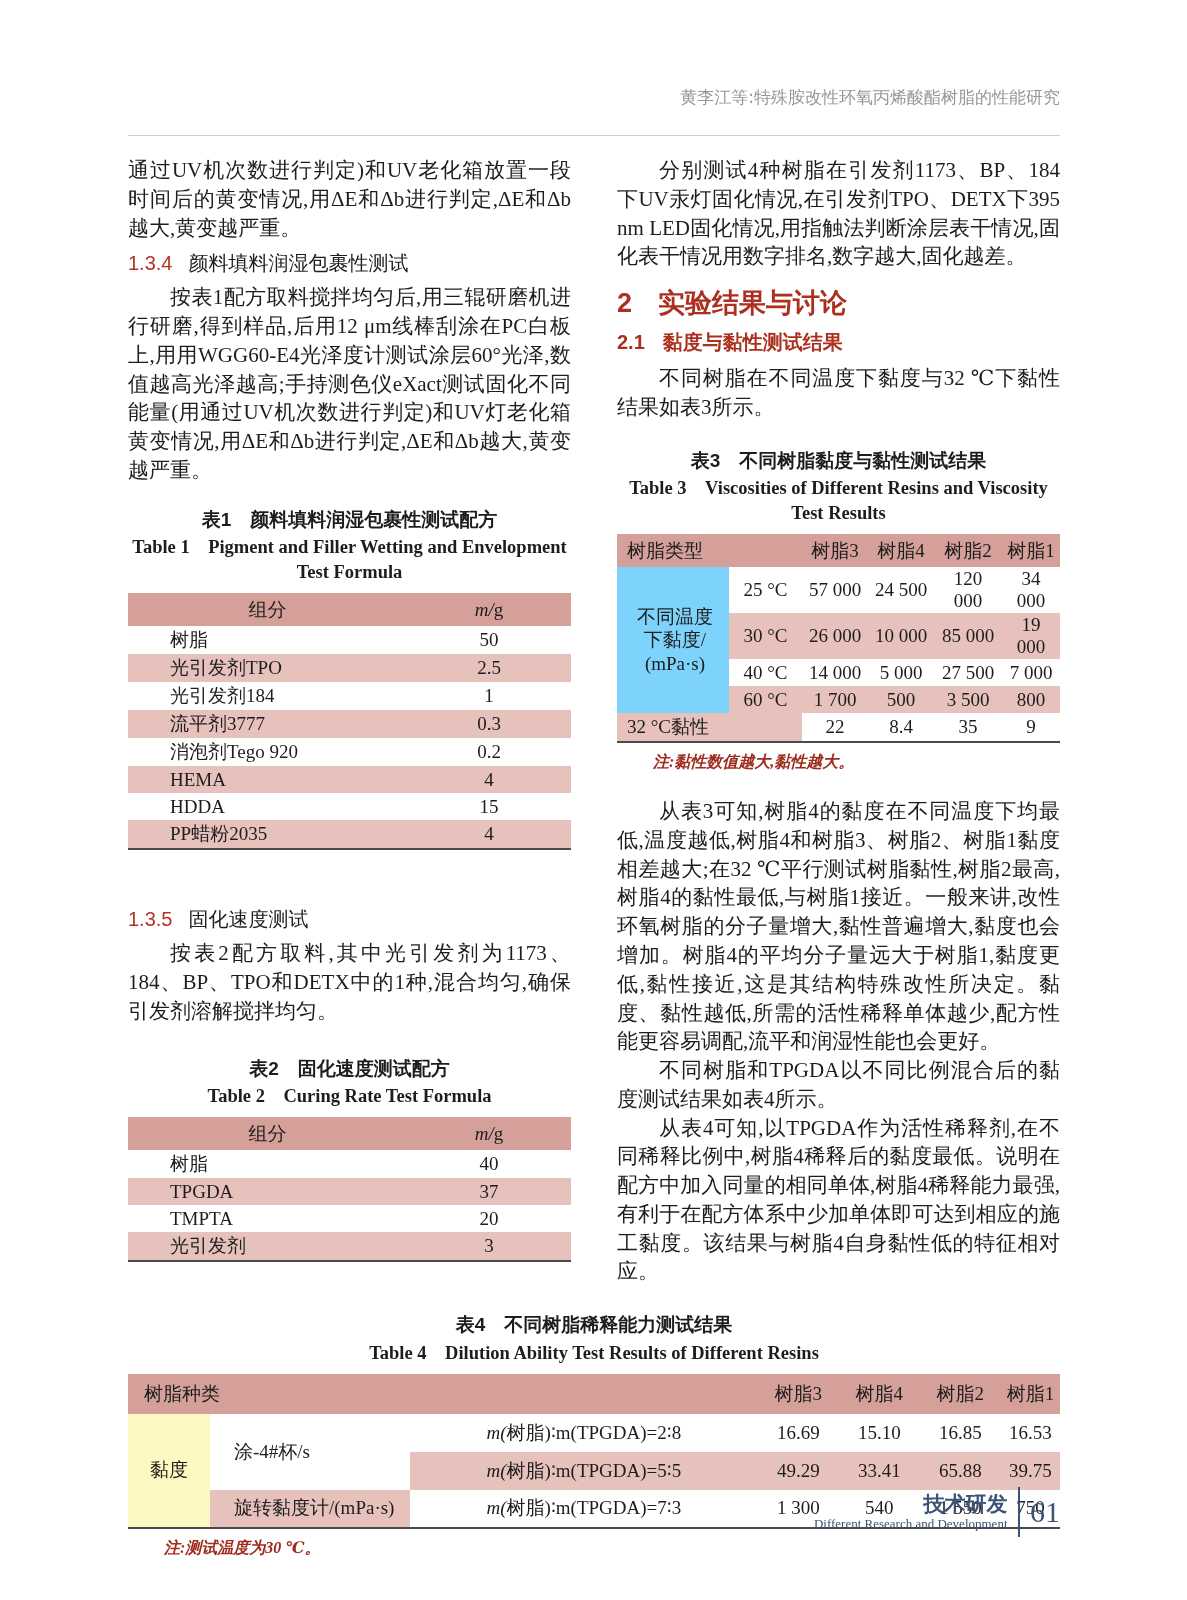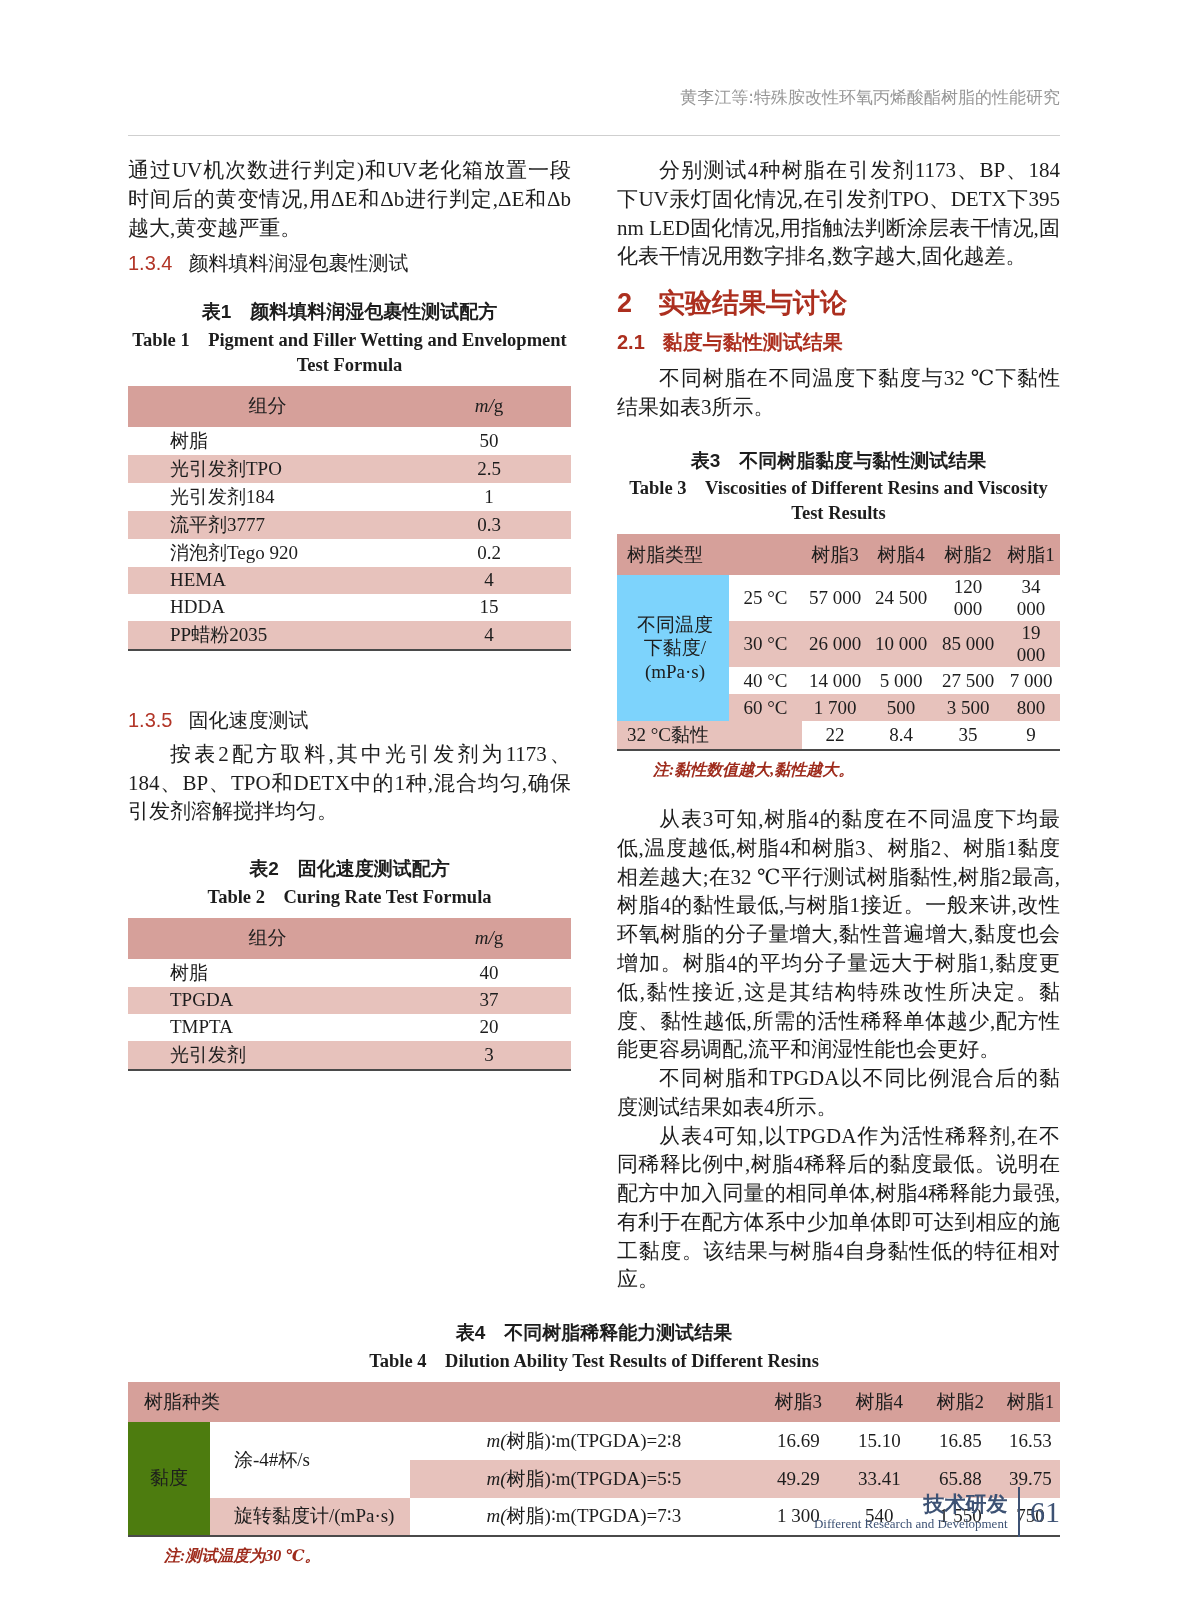--- a/index.html
+++ b/index.html
@@ -46,21 +46,21 @@
   .caption { text-align:center; margin-top:22px; margin-bottom:8px; }
   .cap-cn {
     font-family:"Liberation Sans","DejaVu Sans",sans-serif;
     font-weight:bold; font-size:19px; line-height:1.35;
   }
   .cap-en { font-weight:bold; font-size:18.5px; line-height:1.35; margin-top:3px; }
 
   
   table { border-collapse:collapse; width:100%; font-size:19px; border-bottom:2px solid #4a4a4a; }
   th, td { font-weight:normal; padding:1px 4px; height:27px; vertical-align:middle; }
-  tr.thead-row th { background:#d6a09a; height:41px; }
+  tr.thead-row th { background:#d6a09a; height:33px; }
   .stripe { background:#e7c2bc; }
   .val { text-align:center; }
   .label-cell { text-align:left; padding-left:42px; }
   .fl-it::first-letter { font-style:italic; }
 
   
   .t3 td, .t3 th { height:27px; }
   .t3 .group {
     white-space:pre-line; text-align:center; padding-left:8px; line-height:1.25; background:#7dd3fc;
   }
@@ -71,21 +71,21 @@
   .tnote {
     font-size:16px; color:#9e2b1c; font-weight:bold; font-style:italic;
     margin-top:9px; padding-left:36px;
   }
 
   
   .t4-section { margin-top:26px; }
   .t4 td { height:38px; }
   .t4 tr.thead-row th { height:40px; }
   .t4 .lefth { text-align:left; padding-left:16px; }
-  .t4 .groupcell { text-align:center; background:#4d7c0f; }
+  .t4 .groupcell { text-align:center; background:#fef9c3; }
   .t4 .subcell { text-align:left; padding-left:24px; background:#fff; }
   .t4 .subcell.stripe { background:#e7c2bc; }
   .t4 .ratio { text-align:center; }
   .t4-note { padding-left:36px; }
 
   
   .footer {
     position:absolute; top:1487px; right:127px;
     display:flex; align-items:center; color:#3d5274;
   }
@@ -109,20 +109,21 @@
 
   <div class="columns">
 
     <div class="col">
       <p class="body">通过UV机次数进行判定)和UV老化箱放置一段时间后的黄变情况,用ΔE和Δb进行判定,ΔE和Δb越大,黄变越严重。</p>
 
       <h3 class="sec3">
         <span class="num">1.3.4</span><span>颜料填料润湿包裹性测试</span>
       </h3>
 
+      <p class="body indent">按表1配方取料搅拌均匀后,用三辊研磨机进行研磨,得到样品,后用12 μm线棒刮涂在PC白板上,用用WGG60-E4光泽度计测试涂层60°光泽,数值越高光泽越高;手持测色仪eXact测试固化不同能量(用通过UV机次数进行判定)和UV灯老化箱黄变情况,用ΔE和Δb进行判定,ΔE和Δb越大,黄变越严重。</p>
 
       <div class="caption">
         <div class="cap-cn">表1　颜料填料润湿包裹性测试配方</div>
         <div class="cap-en">Table 1　Pigment and Filler Wetting and Envelopment Test Formula</div>
       </div>
 
       <table>
         <thead>
           <tr class="thead-row">
             <th style="width:63%">组分</th>

